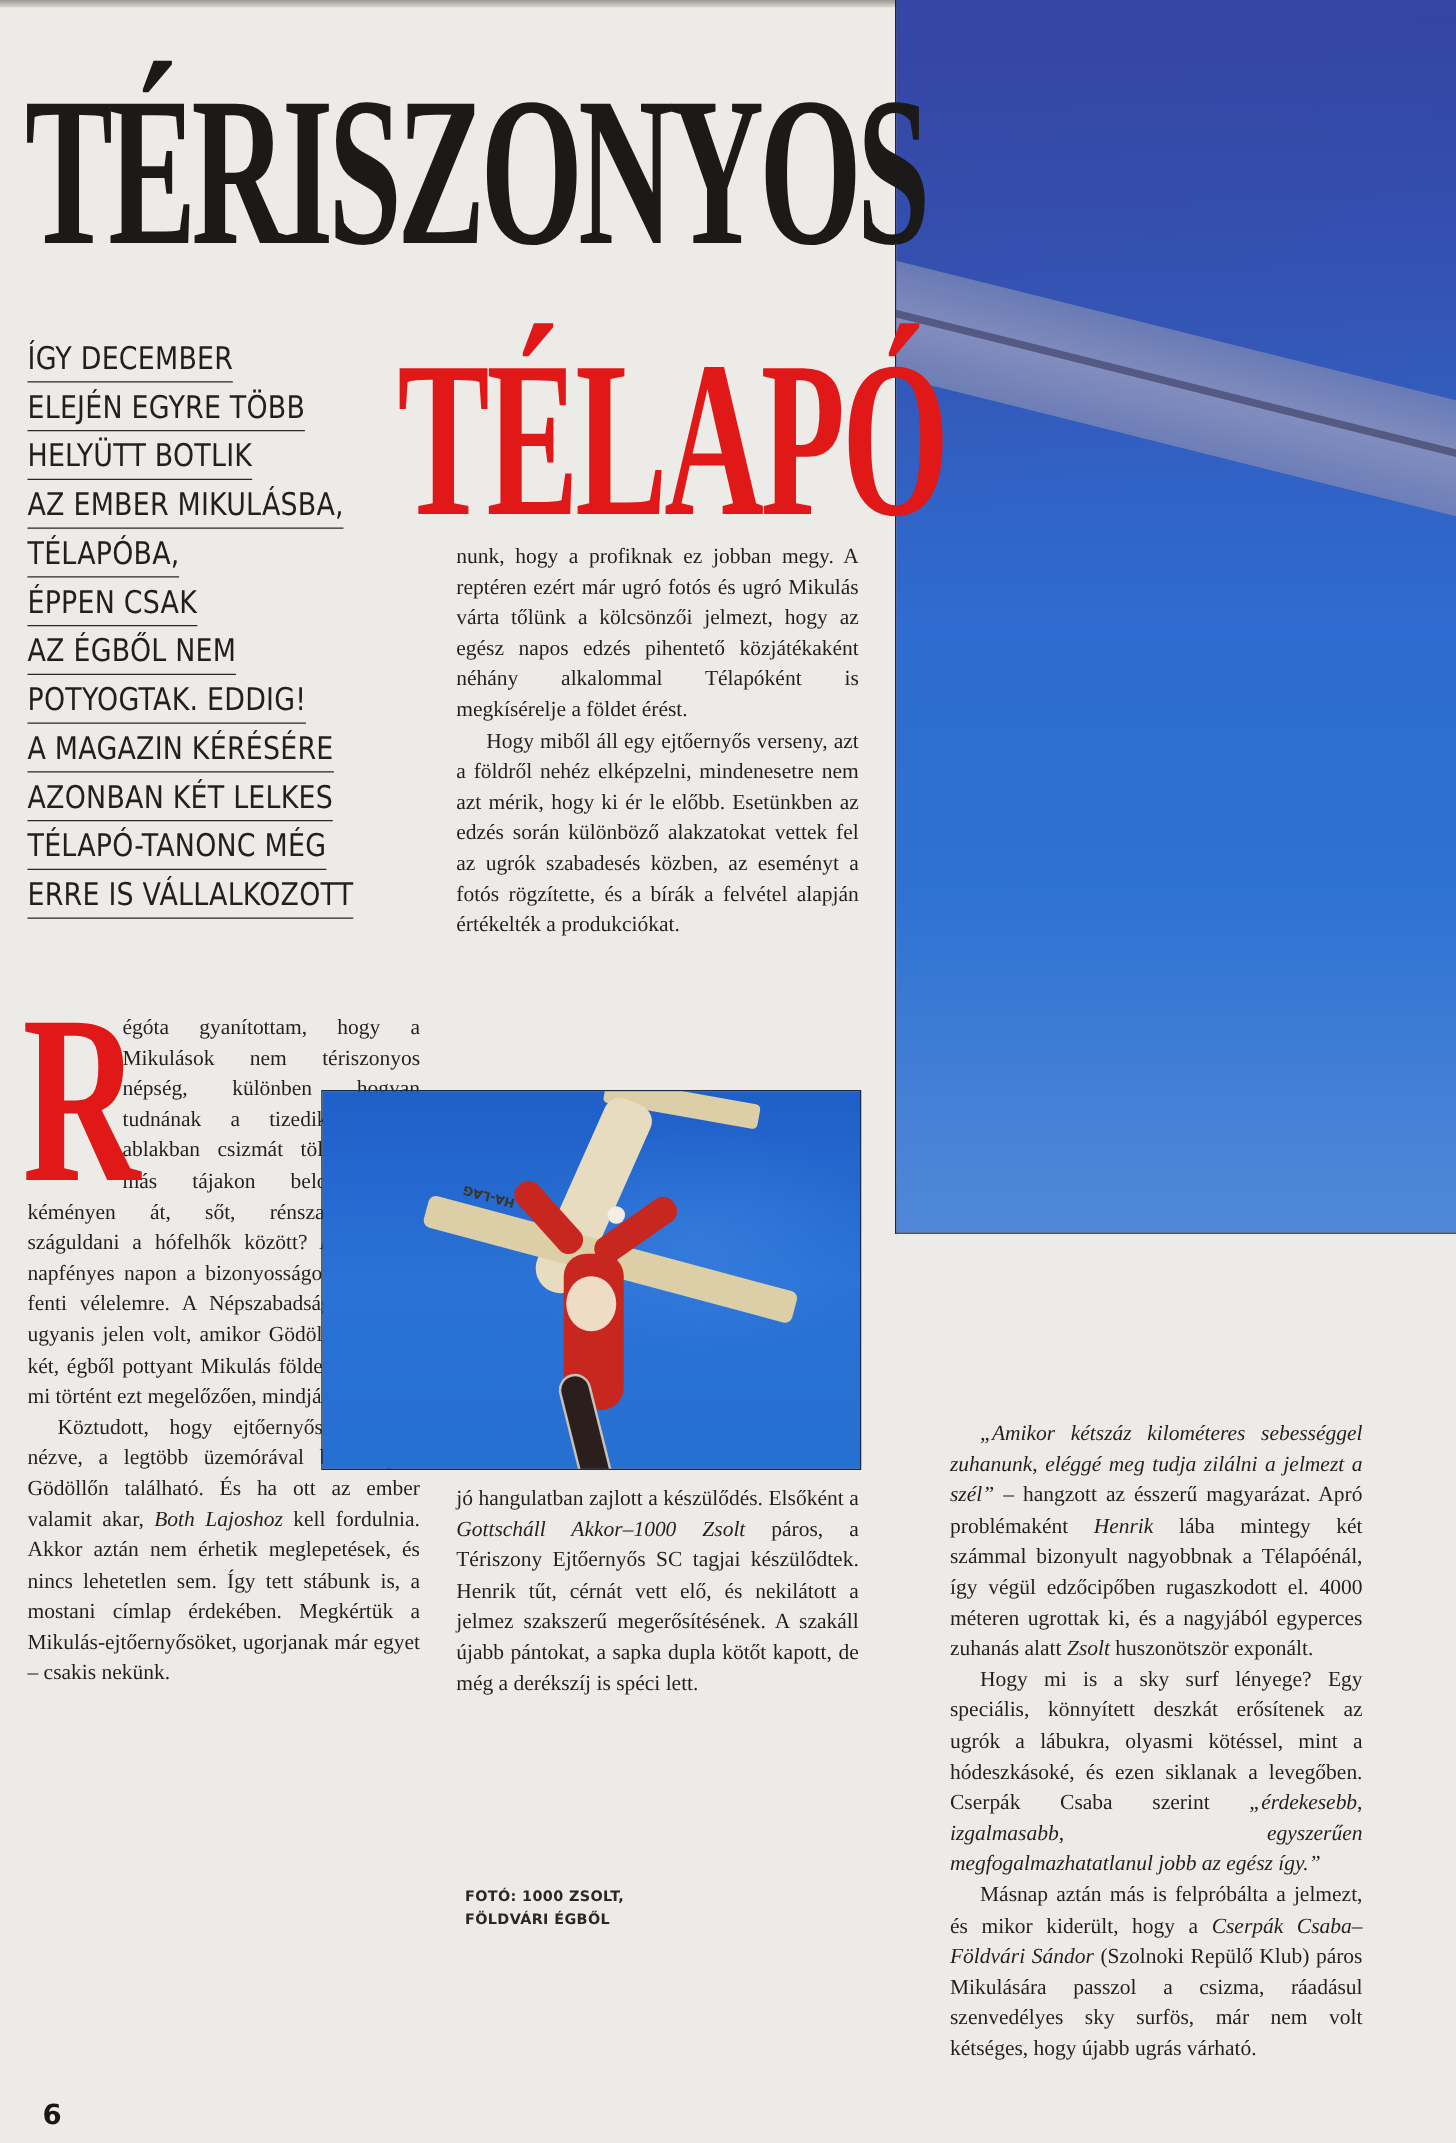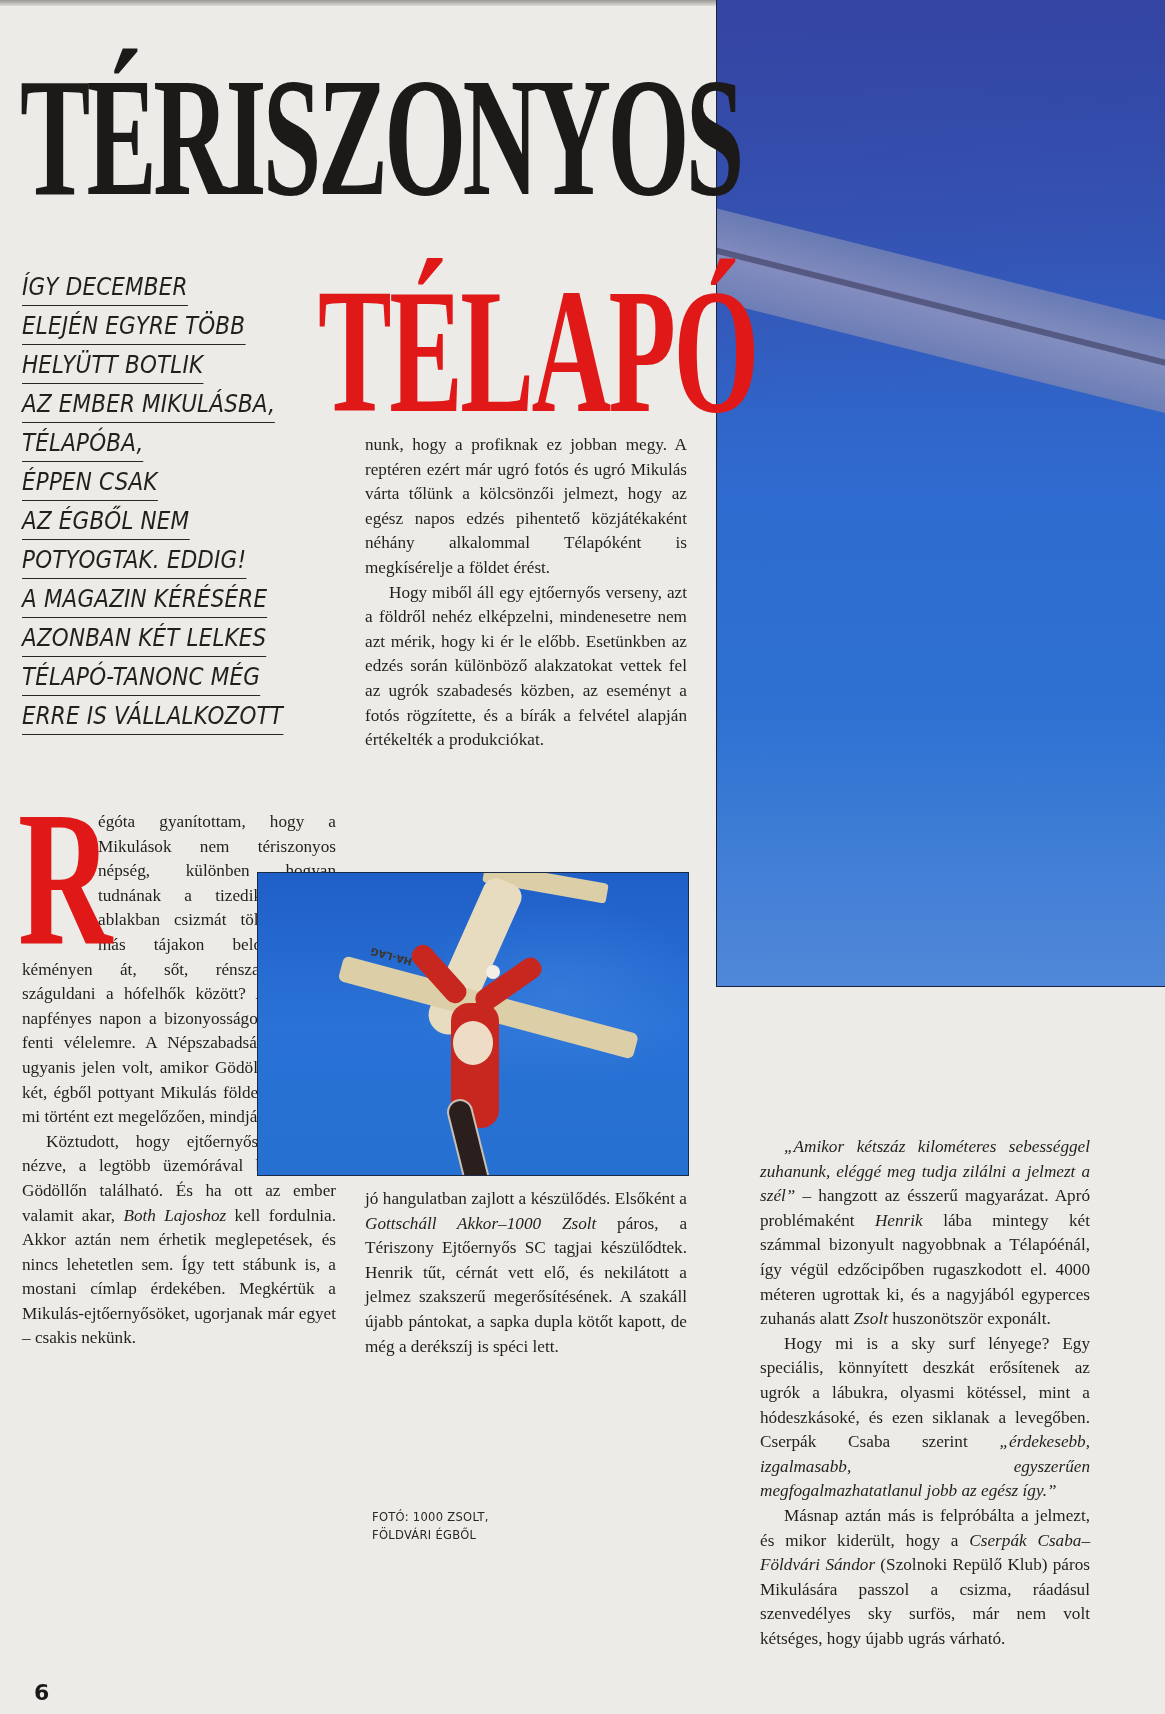--- a/index.html
+++ b/index.html
@@ -28,21 +28,21 @@
       position: absolute; left: 318px; top: 262px;
       font-family: "Liberation Serif", serif;
       font-weight: bold; color: #e01818;
       font-size: 178px; line-height: 1;
       letter-spacing: -4px;
       transform: scaleX(0.62); transform-origin: left top;
       white-space: nowrap;
     }
     
     .lead {
-      position: absolute; left: 22px; top: 272px; width: 320px; font-style: italic;
+      position: absolute; left: 22px; top: 272px; width: 320px;
     }
     .lead-line {
       display: block;
       font-family: "DejaVu Sans", sans-serif;
       font-size: 25px; letter-spacing: 0.2px;
       line-height: 30px; color: #231f1d;
       transform: scaleX(0.86); transform-origin: left center;
       white-space: nowrap;
       height: 39px;
     }
@@ -149,21 +149,21 @@
       background: #3a3550; opacity: 0.6;
     }
     .side-haze {
       position: absolute; left: 0; top: 700px; width: 100%; height: 287px;
       background: linear-gradient(180deg, transparent, rgba(120,150,220,0.35));
     }
 
     .caption {
       position: absolute; left: 372px; top: 1508px;
       font-family: "DejaVu Sans", sans-serif; font-size: 11.5px;
-      line-height: 18px; color: #2a2725; letter-spacing: 0.3px;
+      line-height: 18px; color: #2a2725; letter-spacing: 0.3px; font-weight: bold;
     }
     .page-number {
       position: absolute; left: 34px; top: 1680px;
       font-family: "DejaVu Sans", sans-serif; font-weight: bold;
       font-size: 22px; color: #1a1817;
     }
   </style>
 </head>
 <body>
 

